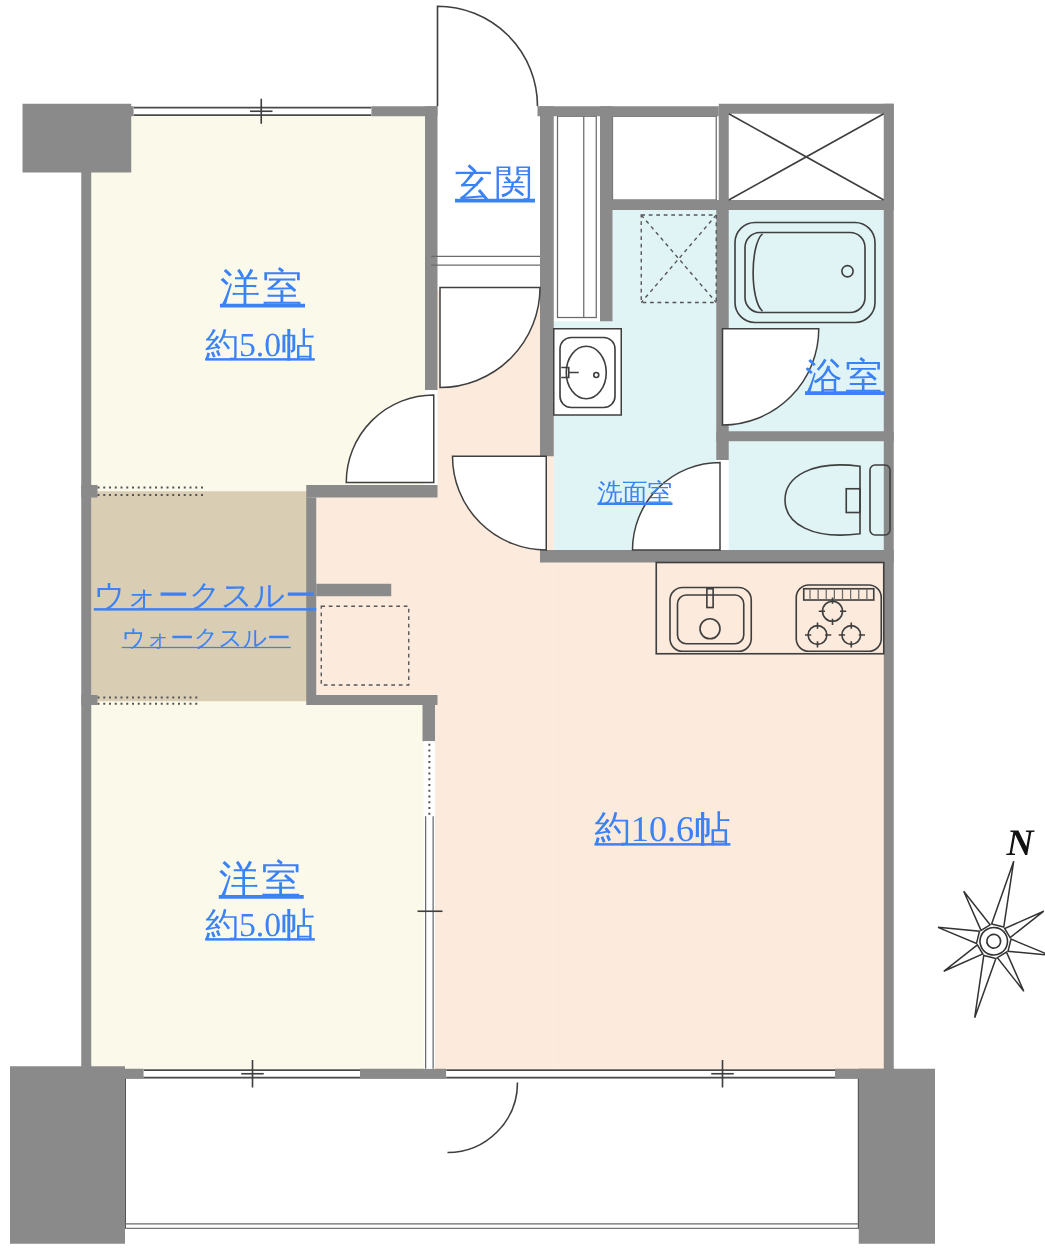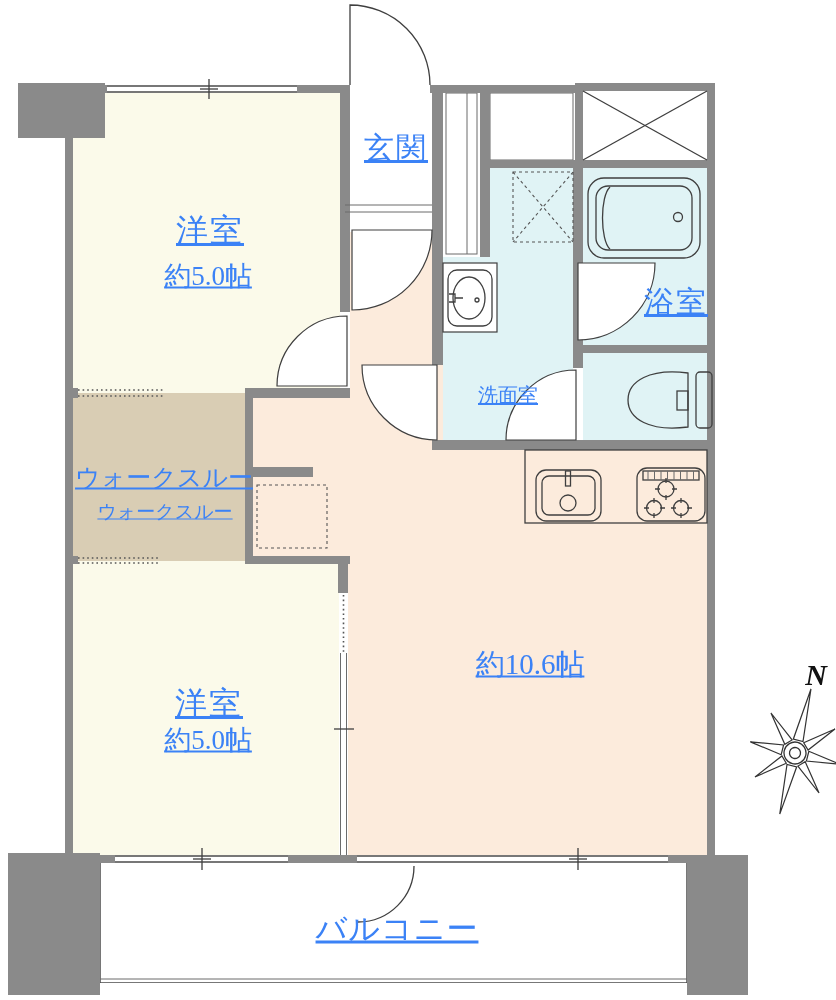--- a/index.html
+++ b/index.html
@@ -225,16 +225,15 @@
   <div class="label" style="left:508px;top:395px;font-size:20px">洗面室</div>
 
   <div class="label" style="left:164px;top:477px;font-size:25px">ウォークスルー</div>
   <div class="label" style="left:165px;top:511px;font-size:19px">ウォークスルー</div>
 
   <div class="label" style="left:530px;top:664px;font-size:29px">約10.6帖</div>
 
   <div class="label" style="left:209px;top:703px;font-size:32px;letter-spacing:2px">洋室</div>
   <div class="label" style="left:208px;top:740px;font-size:27px">約5.0帖</div>
 
-  <div class="label" style="left:397px;top:928px;font-size:31px;letter-spacing:1px">バルコニー</div>
 
   <div class="north-label" style="left:816px;top:675px;font-size:30px">N</div>
 </div>
 
 </body></html>

